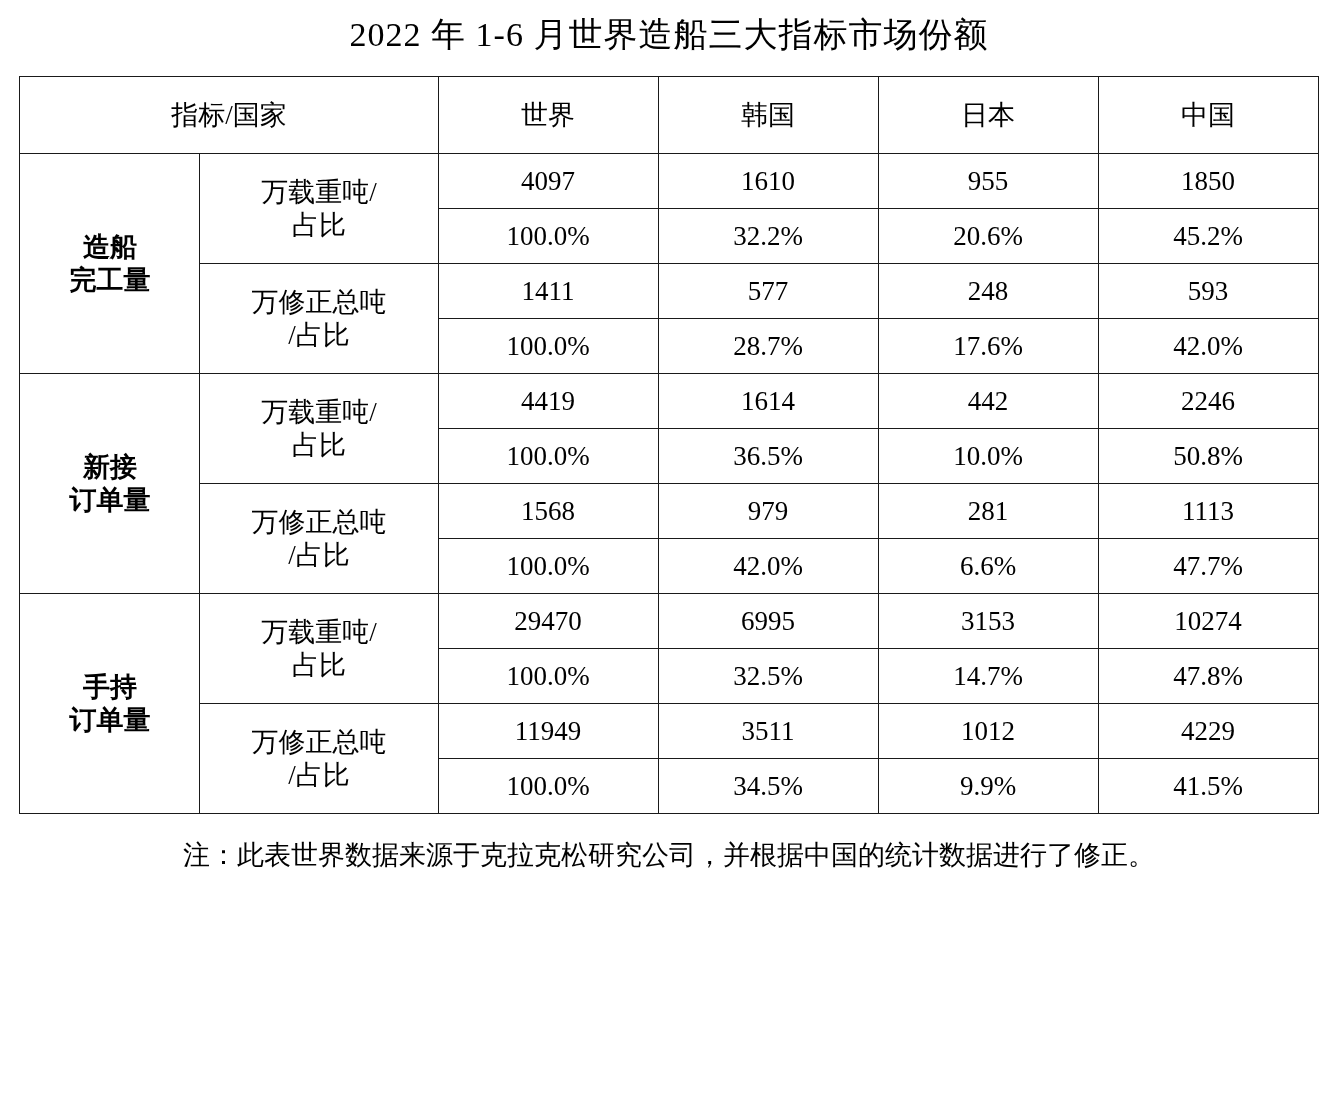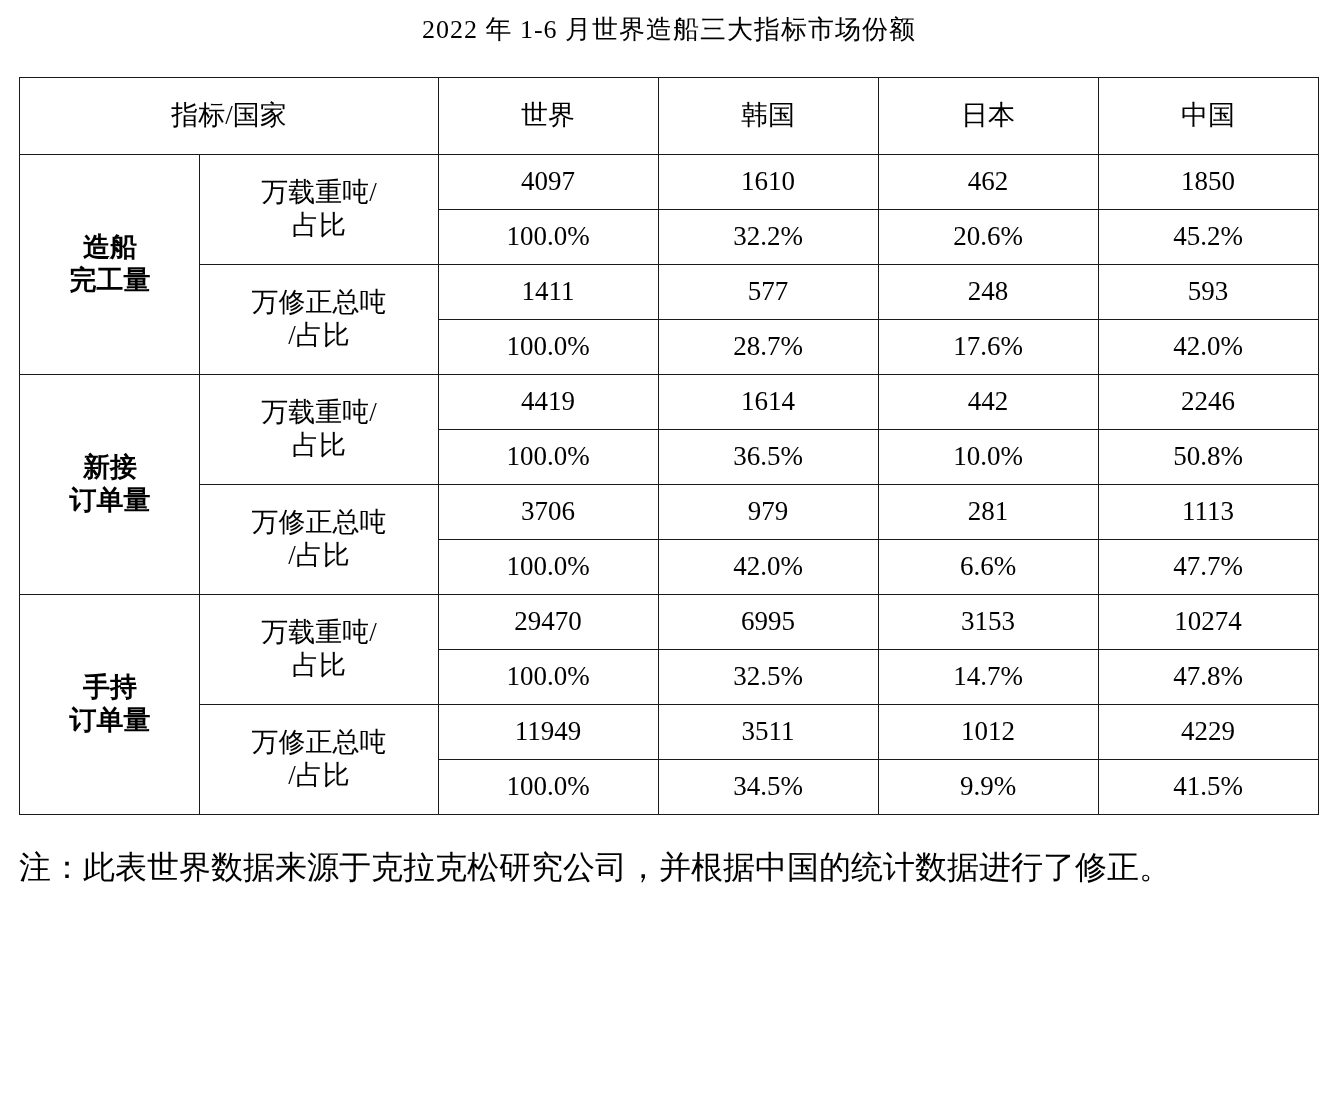--- a/index.html
+++ b/index.html
@@ -16,32 +16,32 @@
   }
   .page {
     position: relative;
     width: 1338px;
     height: 1115px;
     box-sizing: border-box;
     padding: 0 14px;
   }
   .doc-title {
     text-align: center;
-    font-size: 26px;
+    font-size: 34px;
     letter-spacing: 1px;
     line-height: 1.1;
     padding-top: 16px;
     padding-bottom: 20px;
     font-family: "Liberation Serif", "DejaVu Serif", serif;
     white-space: nowrap;
   }
   table.market-table {
     border-collapse: collapse;
     width: 1296px;
-    margin: 12px auto;
+    margin: 3px auto;
     table-layout: fixed;
   }
   table.market-table td {
     border: 1px solid #1a1a1a;
     text-align: center;
     vertical-align: middle;
     font-size: 27px;
     font-family: "Liberation Serif", "DejaVu Serif", serif;
     padding: 4px 2px;
     line-height: 1.22;
@@ -64,25 +64,25 @@
     line-height: 1.25;
     padding: 6px 6px;
   }
   td.num-cell {
     height: 46px;
     font-size: 28px;
   }
   .thick-top { border-top-width: 2px; }
   .note {
     width: 1300px;
-    margin: 16px auto;
+    margin: 8px auto;
     padding-top: 16px;
-    font-size: 32px;
+    font-size: 27px;
     line-height: 1.3;
-    text-align: left;
+    text-align: center;
     font-family: "Liberation Serif", "DejaVu Serif", serif;
   }
 </style>
 </head>
 <body>
 
 <div class="page">
 
   <div class="doc-title">2022 年 1-6 月世界造船三大指标市场份额</div>
 
@@ -109,21 +109,21 @@
         <td class="group-cell thick-top" rowspan="4">
           <div>造船</div>
           <div>完工量</div>
         </td>
         <td class="unit-cell thick-top" rowspan="2">
           <div>万载重吨/</div>
           <div>占比</div>
         </td>
         <td class="num-cell thick-top">4097</td>
         <td class="num-cell thick-top">1610</td>
-        <td class="num-cell thick-top">462</td>
+        <td class="num-cell thick-top">955</td>
         <td class="num-cell thick-top">1850</td>
       </tr>
       <tr>
         <td class="num-cell">100.0%</td>
         <td class="num-cell">32.2%</td>
         <td class="num-cell">20.6%</td>
         <td class="num-cell">45.2%</td>
       </tr>
       <tr>
         <td class="unit-cell" rowspan="2">
@@ -160,21 +160,21 @@
         <td class="num-cell">100.0%</td>
         <td class="num-cell">36.5%</td>
         <td class="num-cell">10.0%</td>
         <td class="num-cell">50.8%</td>
       </tr>
       <tr>
         <td class="unit-cell" rowspan="2">
           <div>万修正总吨</div>
           <div>/占比</div>
         </td>
-        <td class="num-cell">3706</td>
+        <td class="num-cell">1568</td>
         <td class="num-cell">979</td>
         <td class="num-cell">281</td>
         <td class="num-cell">1113</td>
       </tr>
       <tr>
         <td class="num-cell">100.0%</td>
         <td class="num-cell">42.0%</td>
         <td class="num-cell">6.6%</td>
         <td class="num-cell">47.7%</td>
       </tr>

